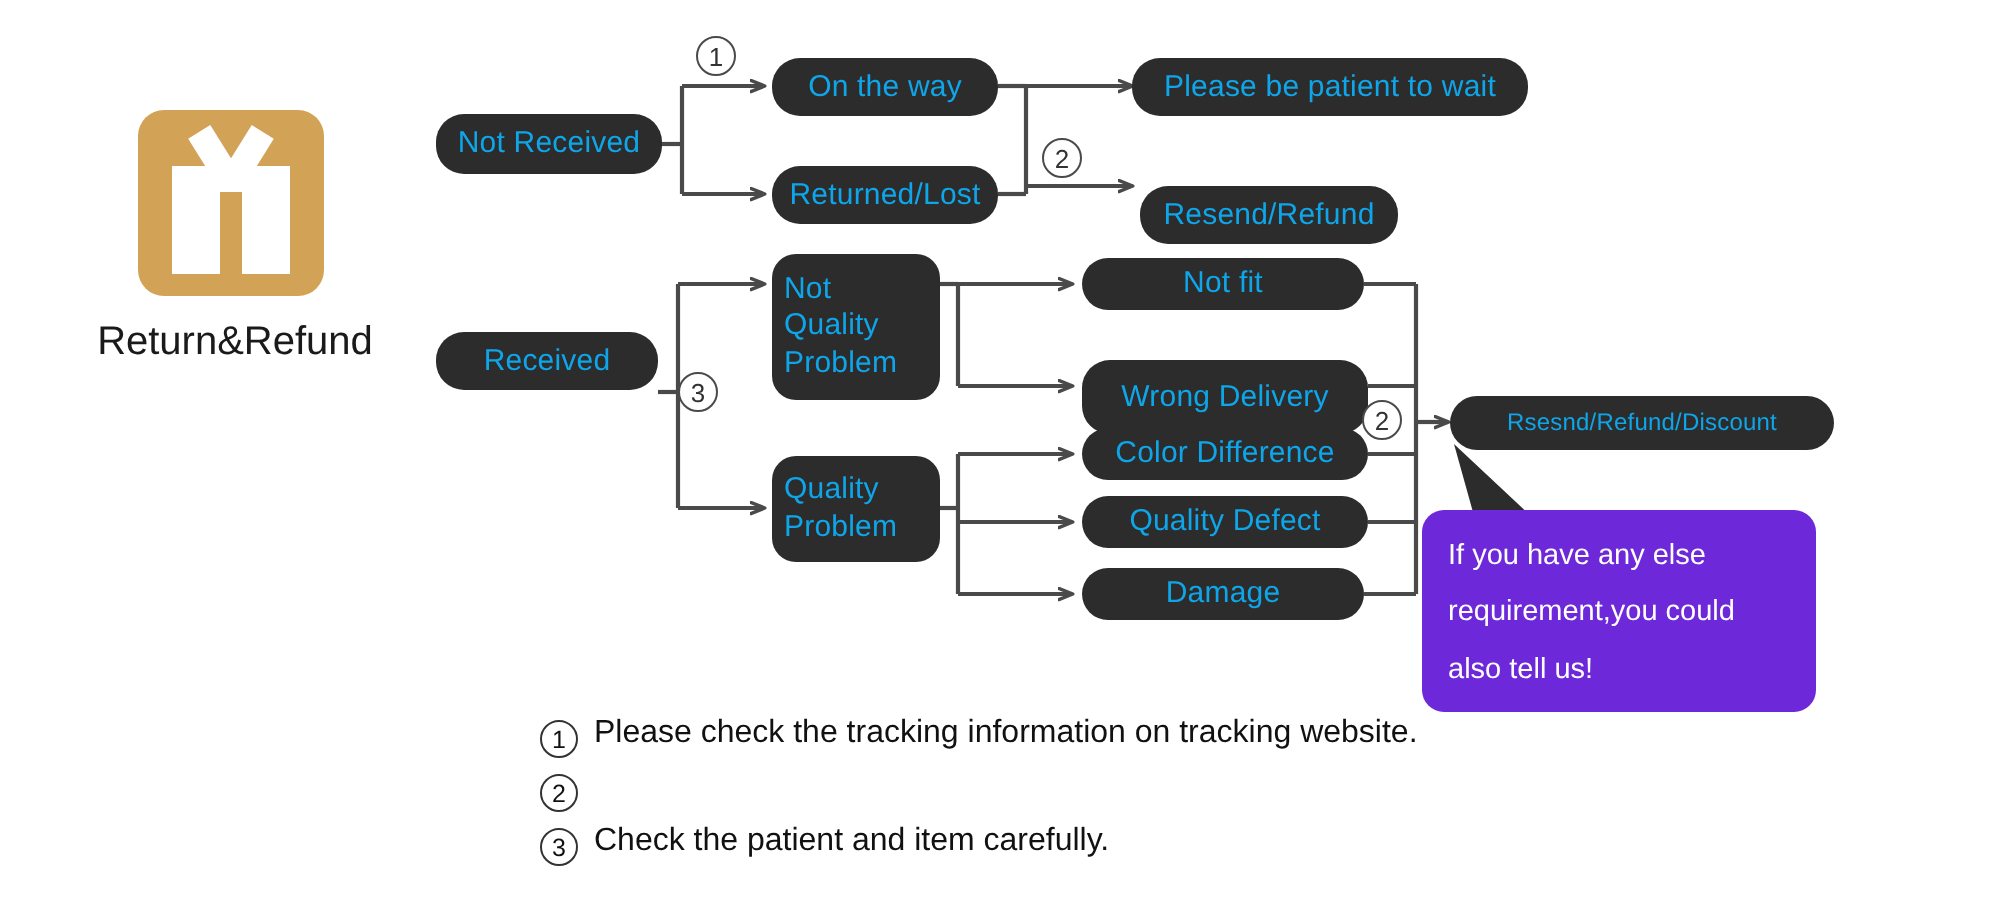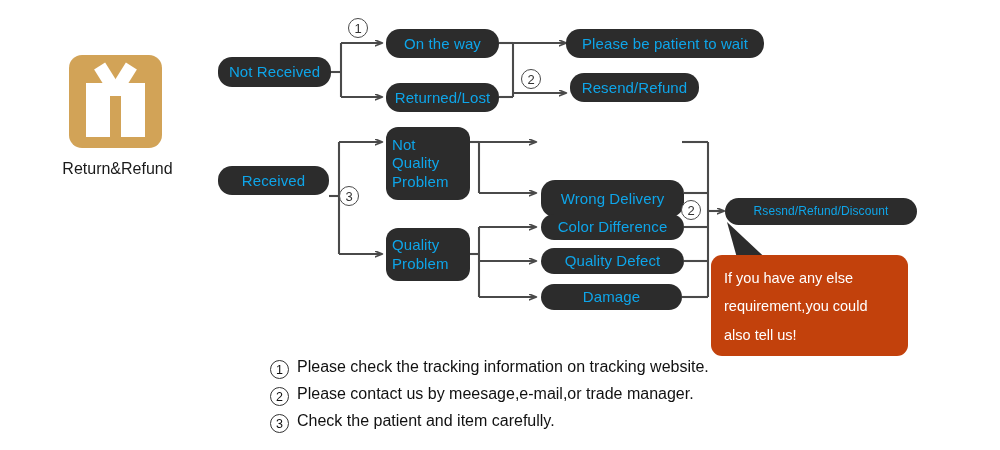--- a/index.html
+++ b/index.html
@@ -86,21 +86,21 @@
   }
   #icon-tile .bow-r {
     left: 49px;
     transform: rotate(32deg);
   }
   #icon-caption {
     position: absolute;
     left: 40px; top: 160px;
     width: 155px;
     text-align: center;
-    font-size: 16px;
+    font-size: 20px;
     color: #1a1a1a;
     z-index: 3;
   }
 
   
   .circnum {
     position: absolute;
     width: 20px; height: 20px;
     border: 1.3px solid #4a4a4a;
     border-radius: 50%;
@@ -112,21 +112,21 @@
     background: #ffffff;
     z-index: 4;
     box-sizing: border-box;
   }
 
   
   #bubble {
     position: absolute;
     left: 711px; top: 255px;
     width: 197px; height: 101px;
-    background: #c2410c;
+    background: #6d28d9;
     border-radius: 11px;
     z-index: 4;
     box-sizing: border-box;
     padding: 9px 13px 0 13px;
     color: #ffffff;
     font-size: 14.5px;
     line-height: 1.95;
   }
   #bubble-tail {
     position: absolute;
@@ -223,35 +223,36 @@
   <div id="icon-caption">Return&amp;Refund</div>
 
   <div class="node" style="left:218px; top:57px; width:113px; height:30px;">Not Received</div>
 
   <div class="node" style="left:386px; top:29px; width:113px; height:29px;">On the way</div>
 
   <div class="node" style="left:386px; top:83px; width:113px; height:29px;">Returned/Lost</div>
 
   <div class="node" style="left:566px; top:29px; width:198px; height:29px;">Please be patient to wait</div>
 
-  <div class="node" style="left:570px; top:73px; width:129px; height:29px;text-align:right;">Resend/Refund</div>
+  <div class="node" style="left:570px; top:93px; width:129px; height:29px;text-align:right;">Resend/Refund</div>
 
   <div class="node" style="left:218px; top:166px; width:111px; height:29px;">Received</div>
 
   <div class="node multiline" style="left:386px; top:127px; width:84px; height:73px; font-size:15px;">
     <span>Not</span>
     <span>Quality</span>
     <span>Problem</span>
   </div>
 
   <div class="node multiline" style="left:386px; top:228px; width:84px; height:53px; font-size:15px;">
     <span>Quality</span>
     <span>Problem</span>
   </div>
 
+  <div class="node" style="left:541px; top:129px; width:141px; height:26px;">Not fit</div>
 
   <div class="node" style="left:541px; top:180px; width:143px; height:37px;">Wrong Delivery</div>
 
   <div class="node" style="left:541px; top:248px; width:143px; height:26px;">Quality Defect</div>
 
   <div class="node" style="left:541px; top:214px; width:143px; height:26px;">Color Difference</div>
 
   <div class="node" style="left:541px; top:284px; width:141px; height:26px;">Damage</div>
 
   <div class="node" style="left:725px; top:198px; width:192px; height:27px; font-size:12px;">Rsesnd/Refund/Discount</div>
@@ -271,21 +272,20 @@
     <div>also tell us!</div>
   </div>
 
   <div id="footnotes">
     <div class="footnote">
       <span class="fn-mark">1</span>
       <span>Please check the tracking information on tracking website.</span>
     </div>
     <div class="footnote">
       <span class="fn-mark">2</span>
-      <span>Please contact us by meesage,e-mail,or trade manager.</span>
     </div>
     <div class="footnote">
       <span class="fn-mark">3</span>
       <span>Check the patient and item carefully.</span>
     </div>
   </div>
 
 </div>
 
 </body></html>

